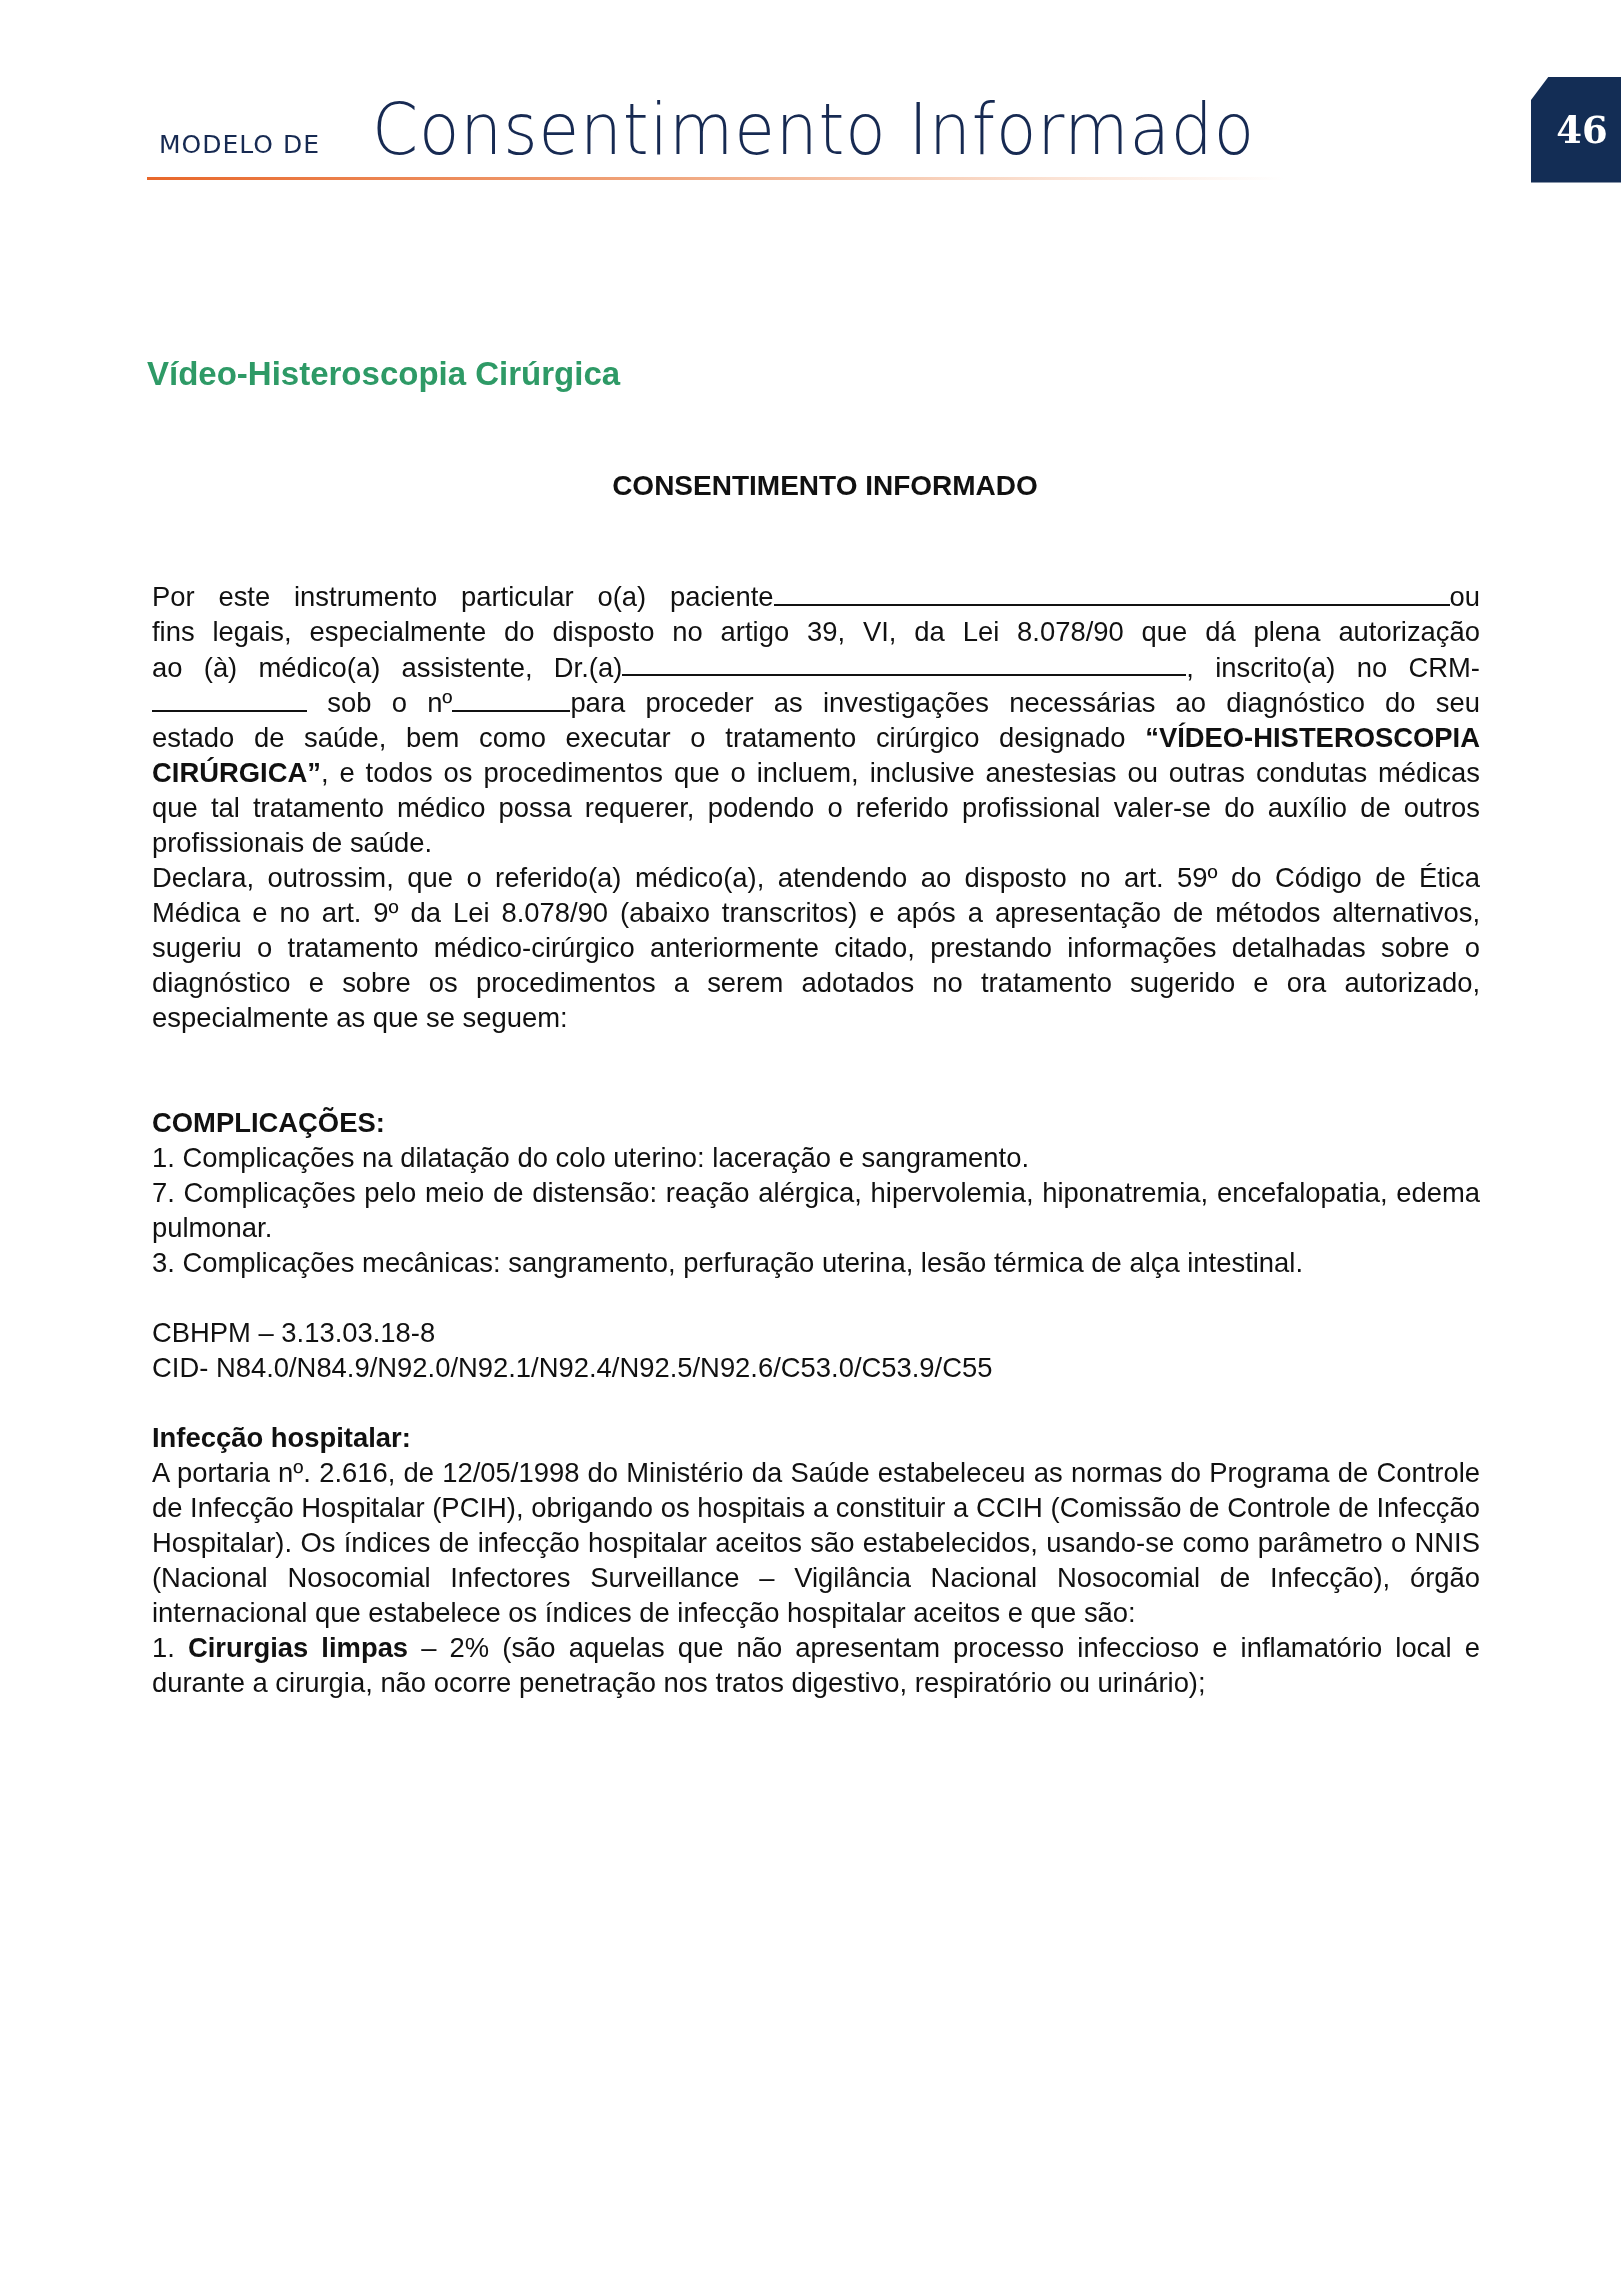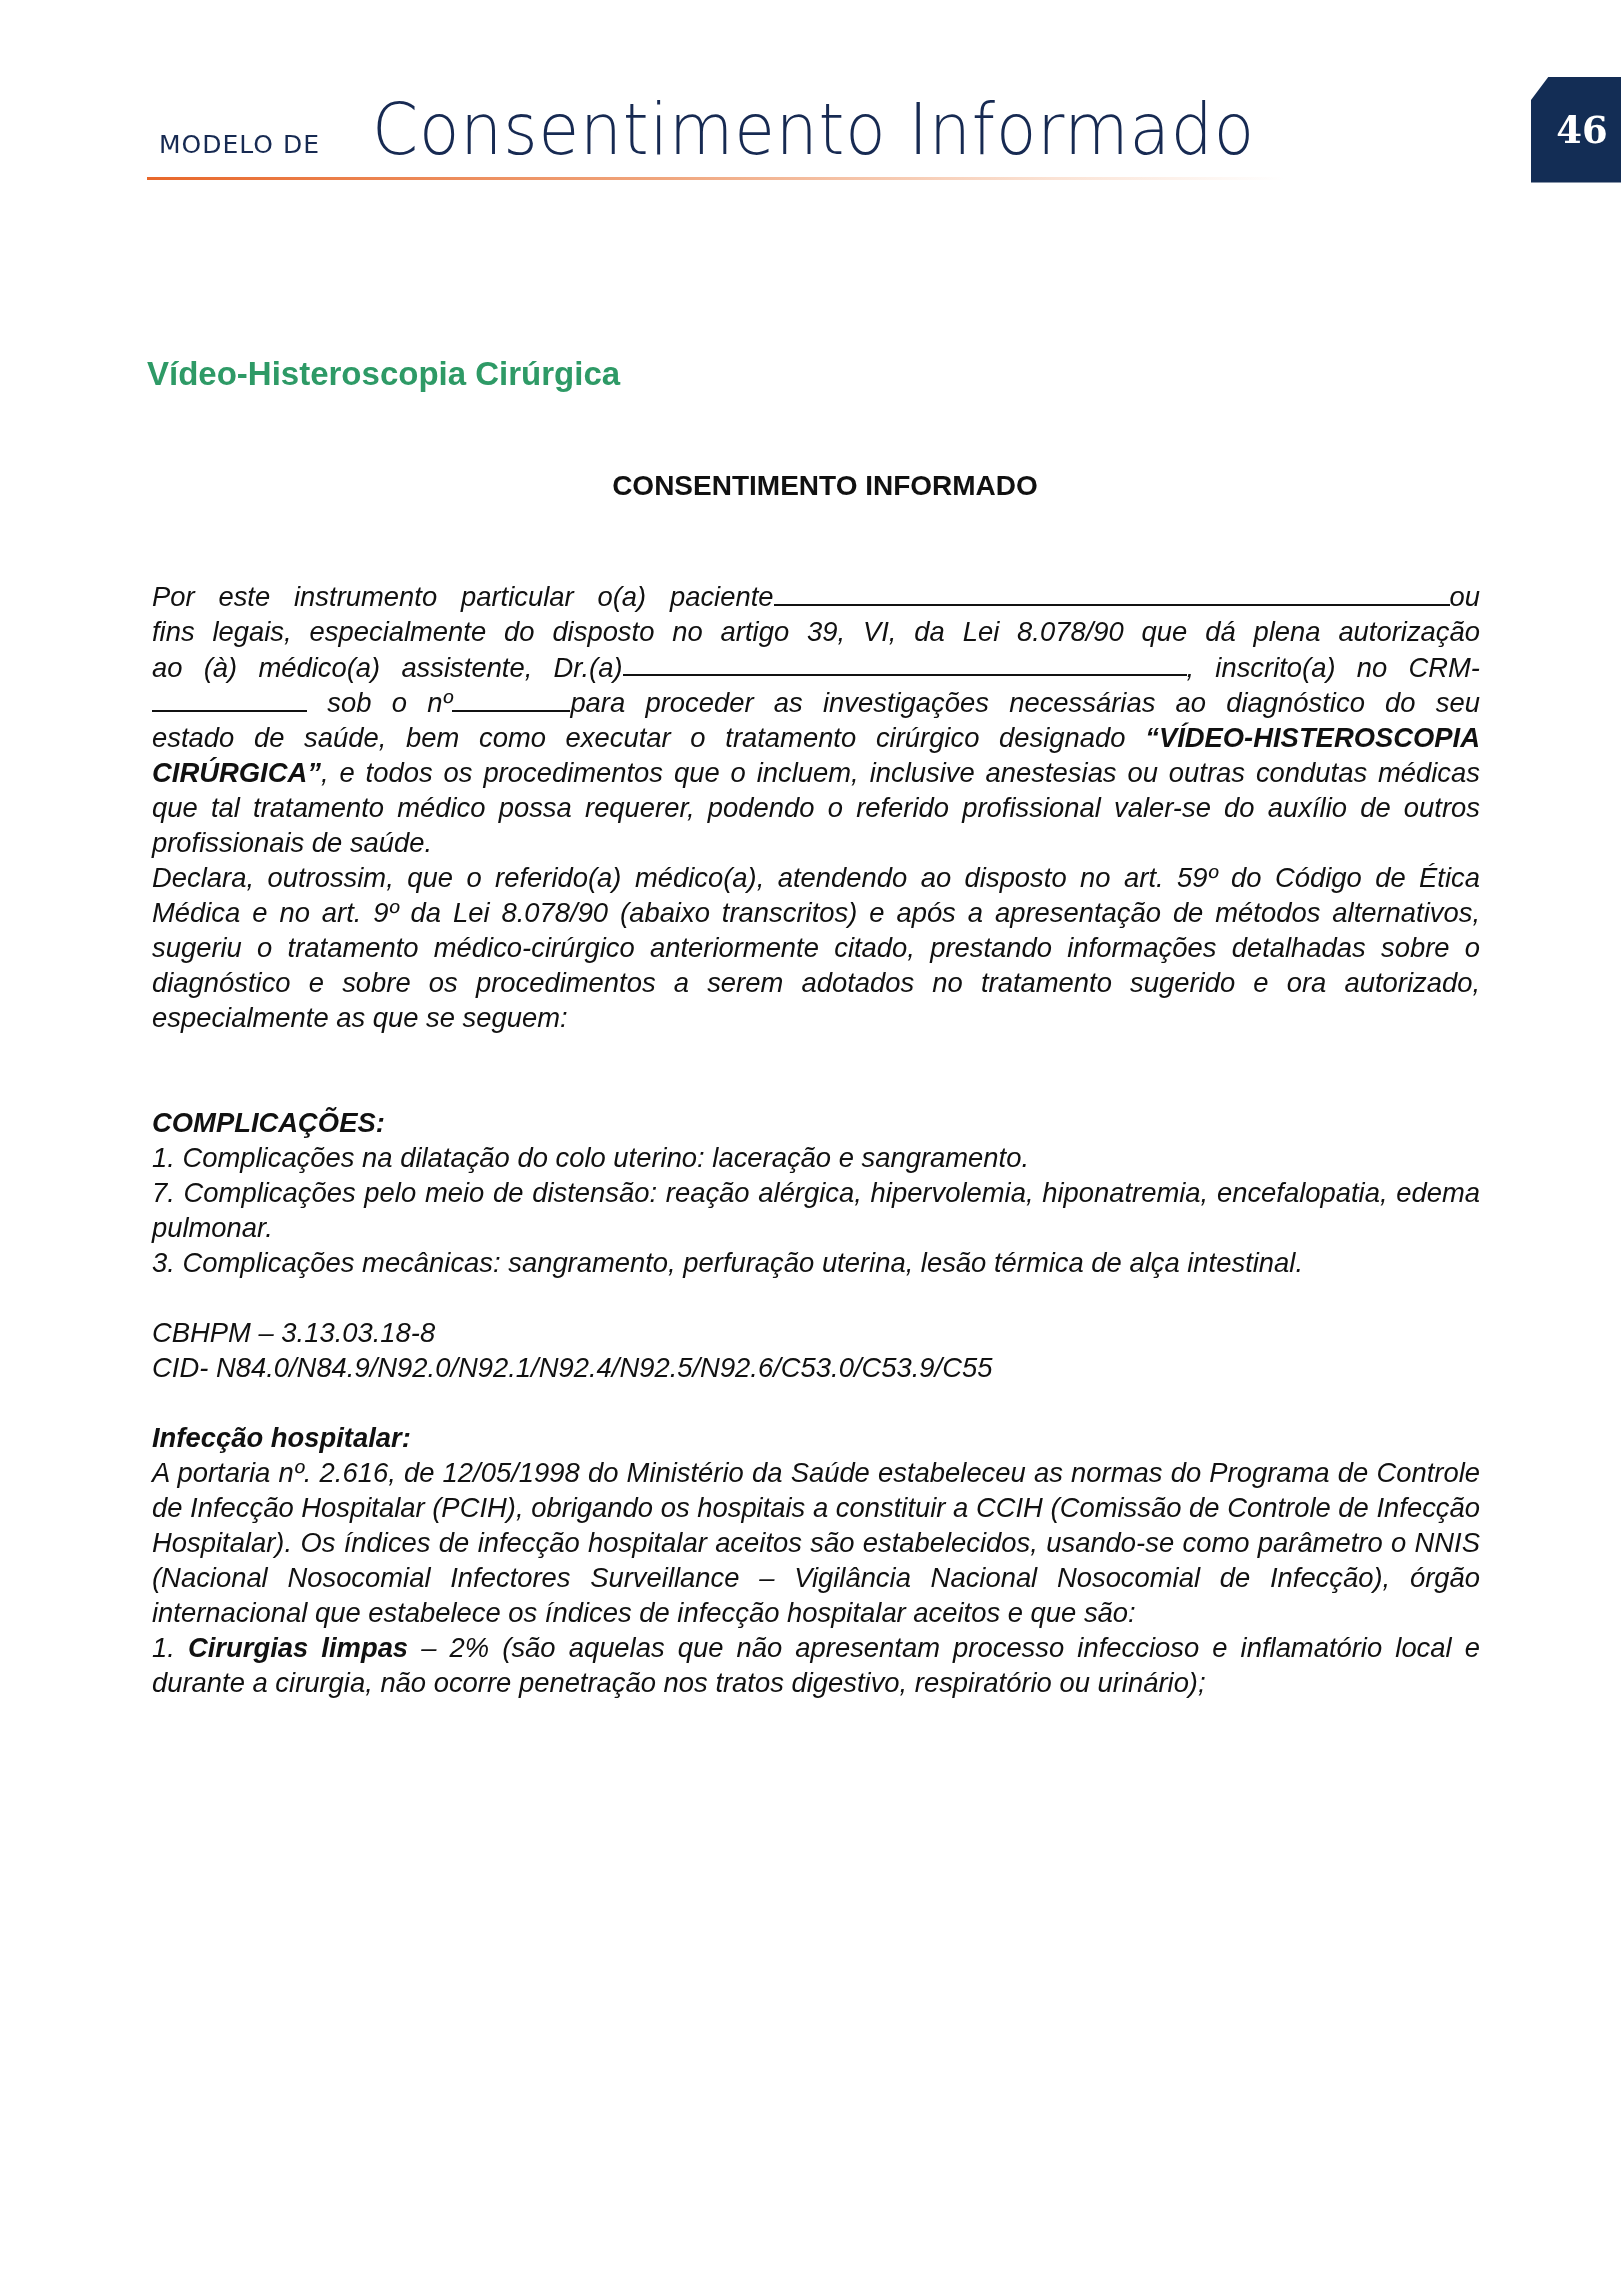--- a/index.html
+++ b/index.html
@@ -19,21 +19,21 @@
                 display: flex; align-items: center; justify-content: center; }
   .page-badge span { color: #ffffff; font-family: "DejaVu Serif", serif; font-weight: bold; font-size: 37px; }
 
   .section-title { position: absolute; left: 147px; top: 355px; font-size: 33px; font-weight: bold;
                    color: #2e9a66; }
 
   .doc-heading { position: absolute; left: 0; width: 1621px; top: 470px; text-align: center;
                  font-size: 28px; font-weight: bold; color: #111; padding-left: 29px; box-sizing: border-box; }
 
   .body { position: absolute; left: 152px; top: 578px; width: 1328px; font-size: 27.4px;
-          line-height: 35px; text-align: justify; font-style: italic; }
+          line-height: 35px; text-align: justify; }
   .body p { margin: 0; }
   .gap { height: 35px; }
   .blank { display: inline-block; border-bottom: 2px solid #111; height: 25.5px; vertical-align: baseline; }
   .sub-heading { font-weight: bold; }
   b { font-weight: bold; }
   .lastline-left { text-align-last: left; }
   .justify-last { text-align-last: justify; }
 </style>
 </head>
 <body>

